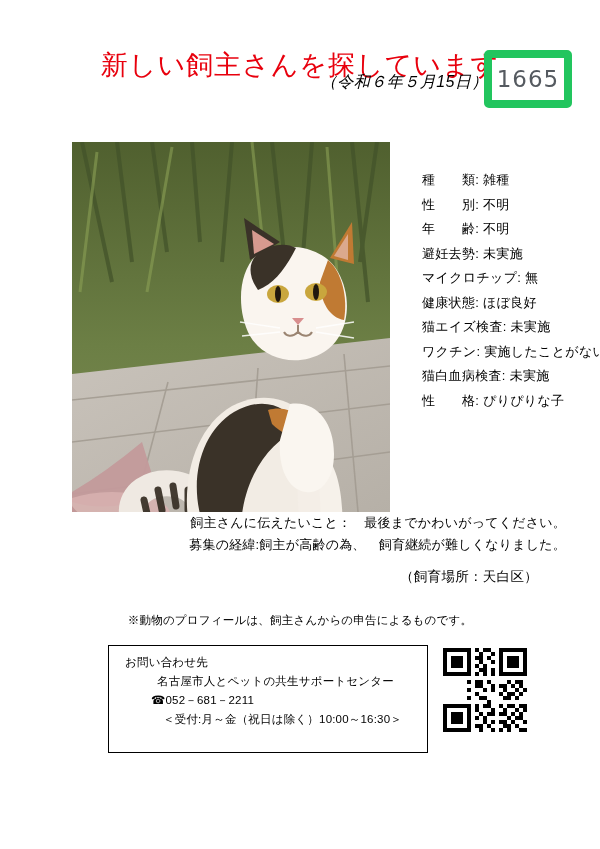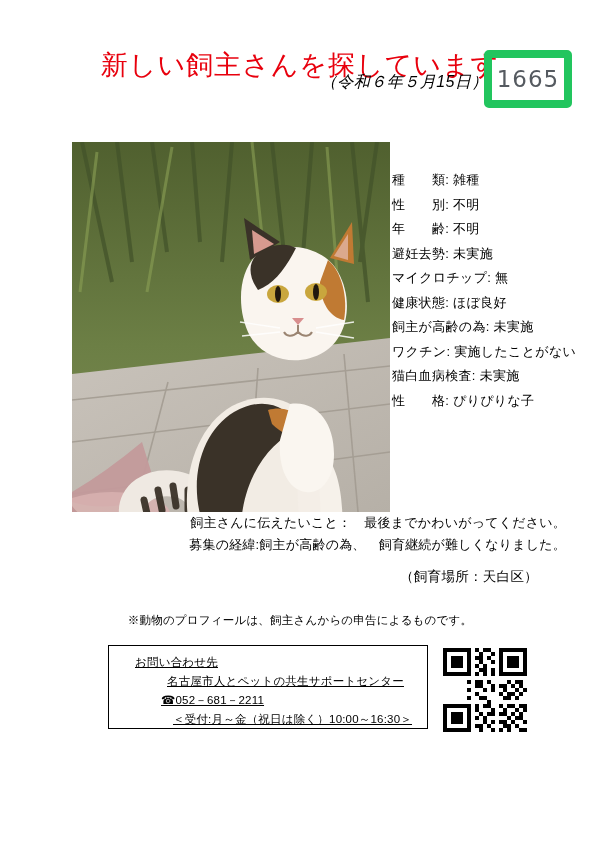--- a/index.html
+++ b/index.html
@@ -84,20 +84,21 @@
     position: absolute;
     left: 392px;
     top: 168px;
     width: 200px;
     font-size: 13px;
     line-height: 24.5px;
     letter-spacing: 0.3px;
   }
   .profile .row {
     white-space: nowrap;
+    margin-left: 30px;
   }
   .profile .lbl {
     display: inline;
   }
 
   
   .notes {
     position: absolute;
     left: 66px;
     top: 512px;
@@ -124,28 +125,27 @@
     font-size: 11.5px;
     letter-spacing: 0.2px;
   }
 
   
   .contact-box {
     position: absolute;
     left: 108px;
     top: 645px;
     width: 320px;
-    height: 84px;
+    height: 108px;
     border: 1px solid #000;
     box-sizing: border-box;
-    padding: 7px 0 0 22px;
+    padding: 7px 0 0 12px;
     font-size: 11.5px;
     line-height: 19px;
     letter-spacing: 0.2px;
-    text-decoration: underline;
   }
   .contact-box .c-title { margin-left: 4px; }
   .contact-box .c-ind { margin-left: 36px; }
   .contact-box .c-ind2 { margin-left: 30px; }
   .contact-box .c-ind3 { margin-left: 42px; }
 
   
   .qr {
     position: absolute;
     left: 443px;
@@ -283,21 +283,21 @@
     </div>
     <div class="row">
       <span class="lbl">マイクロチップ:</span>
       <span>無</span>
     </div>
     <div class="row">
       <span class="lbl">健康状態:</span>
       <span>ほぼ良好</span>
     </div>
     <div class="row">
-      <span class="lbl">飼主が高齢の為:</span>
+      <span class="lbl">猫エイズ検査:</span>
       <span>未実施</span>
     </div>
     <div class="row">
       <span class="lbl">ワクチン:</span>
       <span>実施したことがない</span>
     </div>
     <div class="row">
       <span class="lbl">猫白血病検査:</span>
       <span>未実施</span>
     </div>

